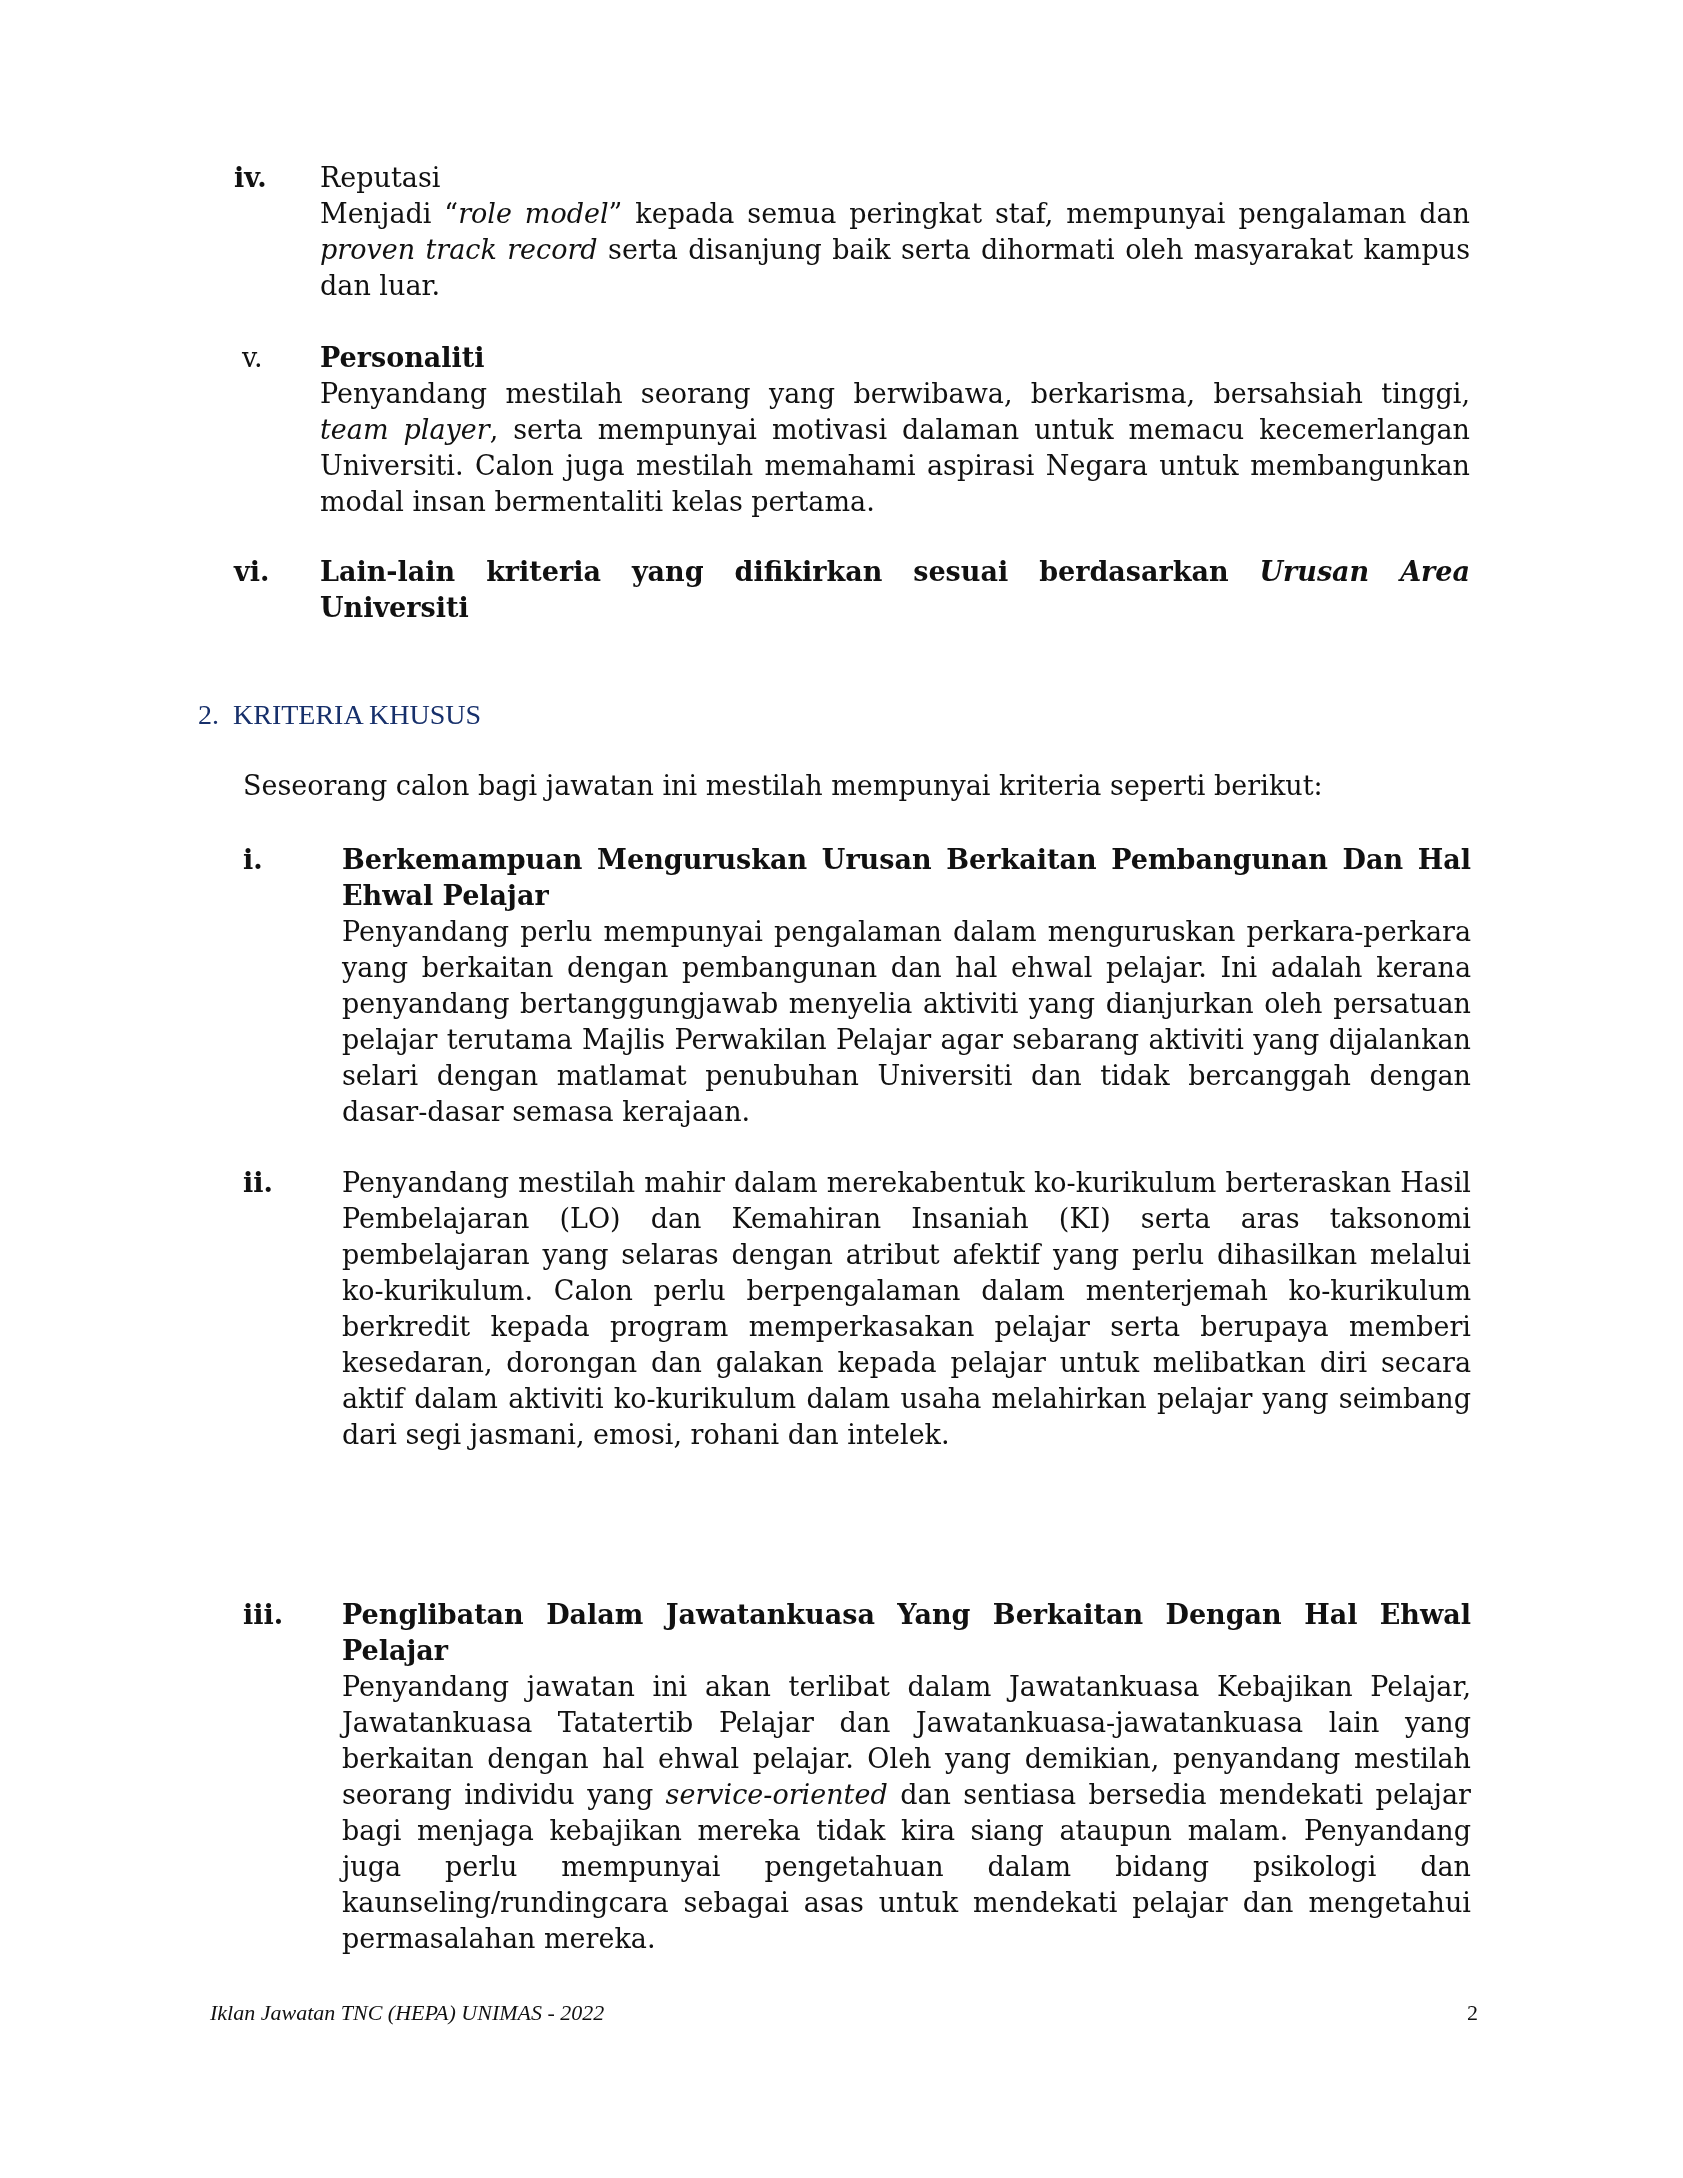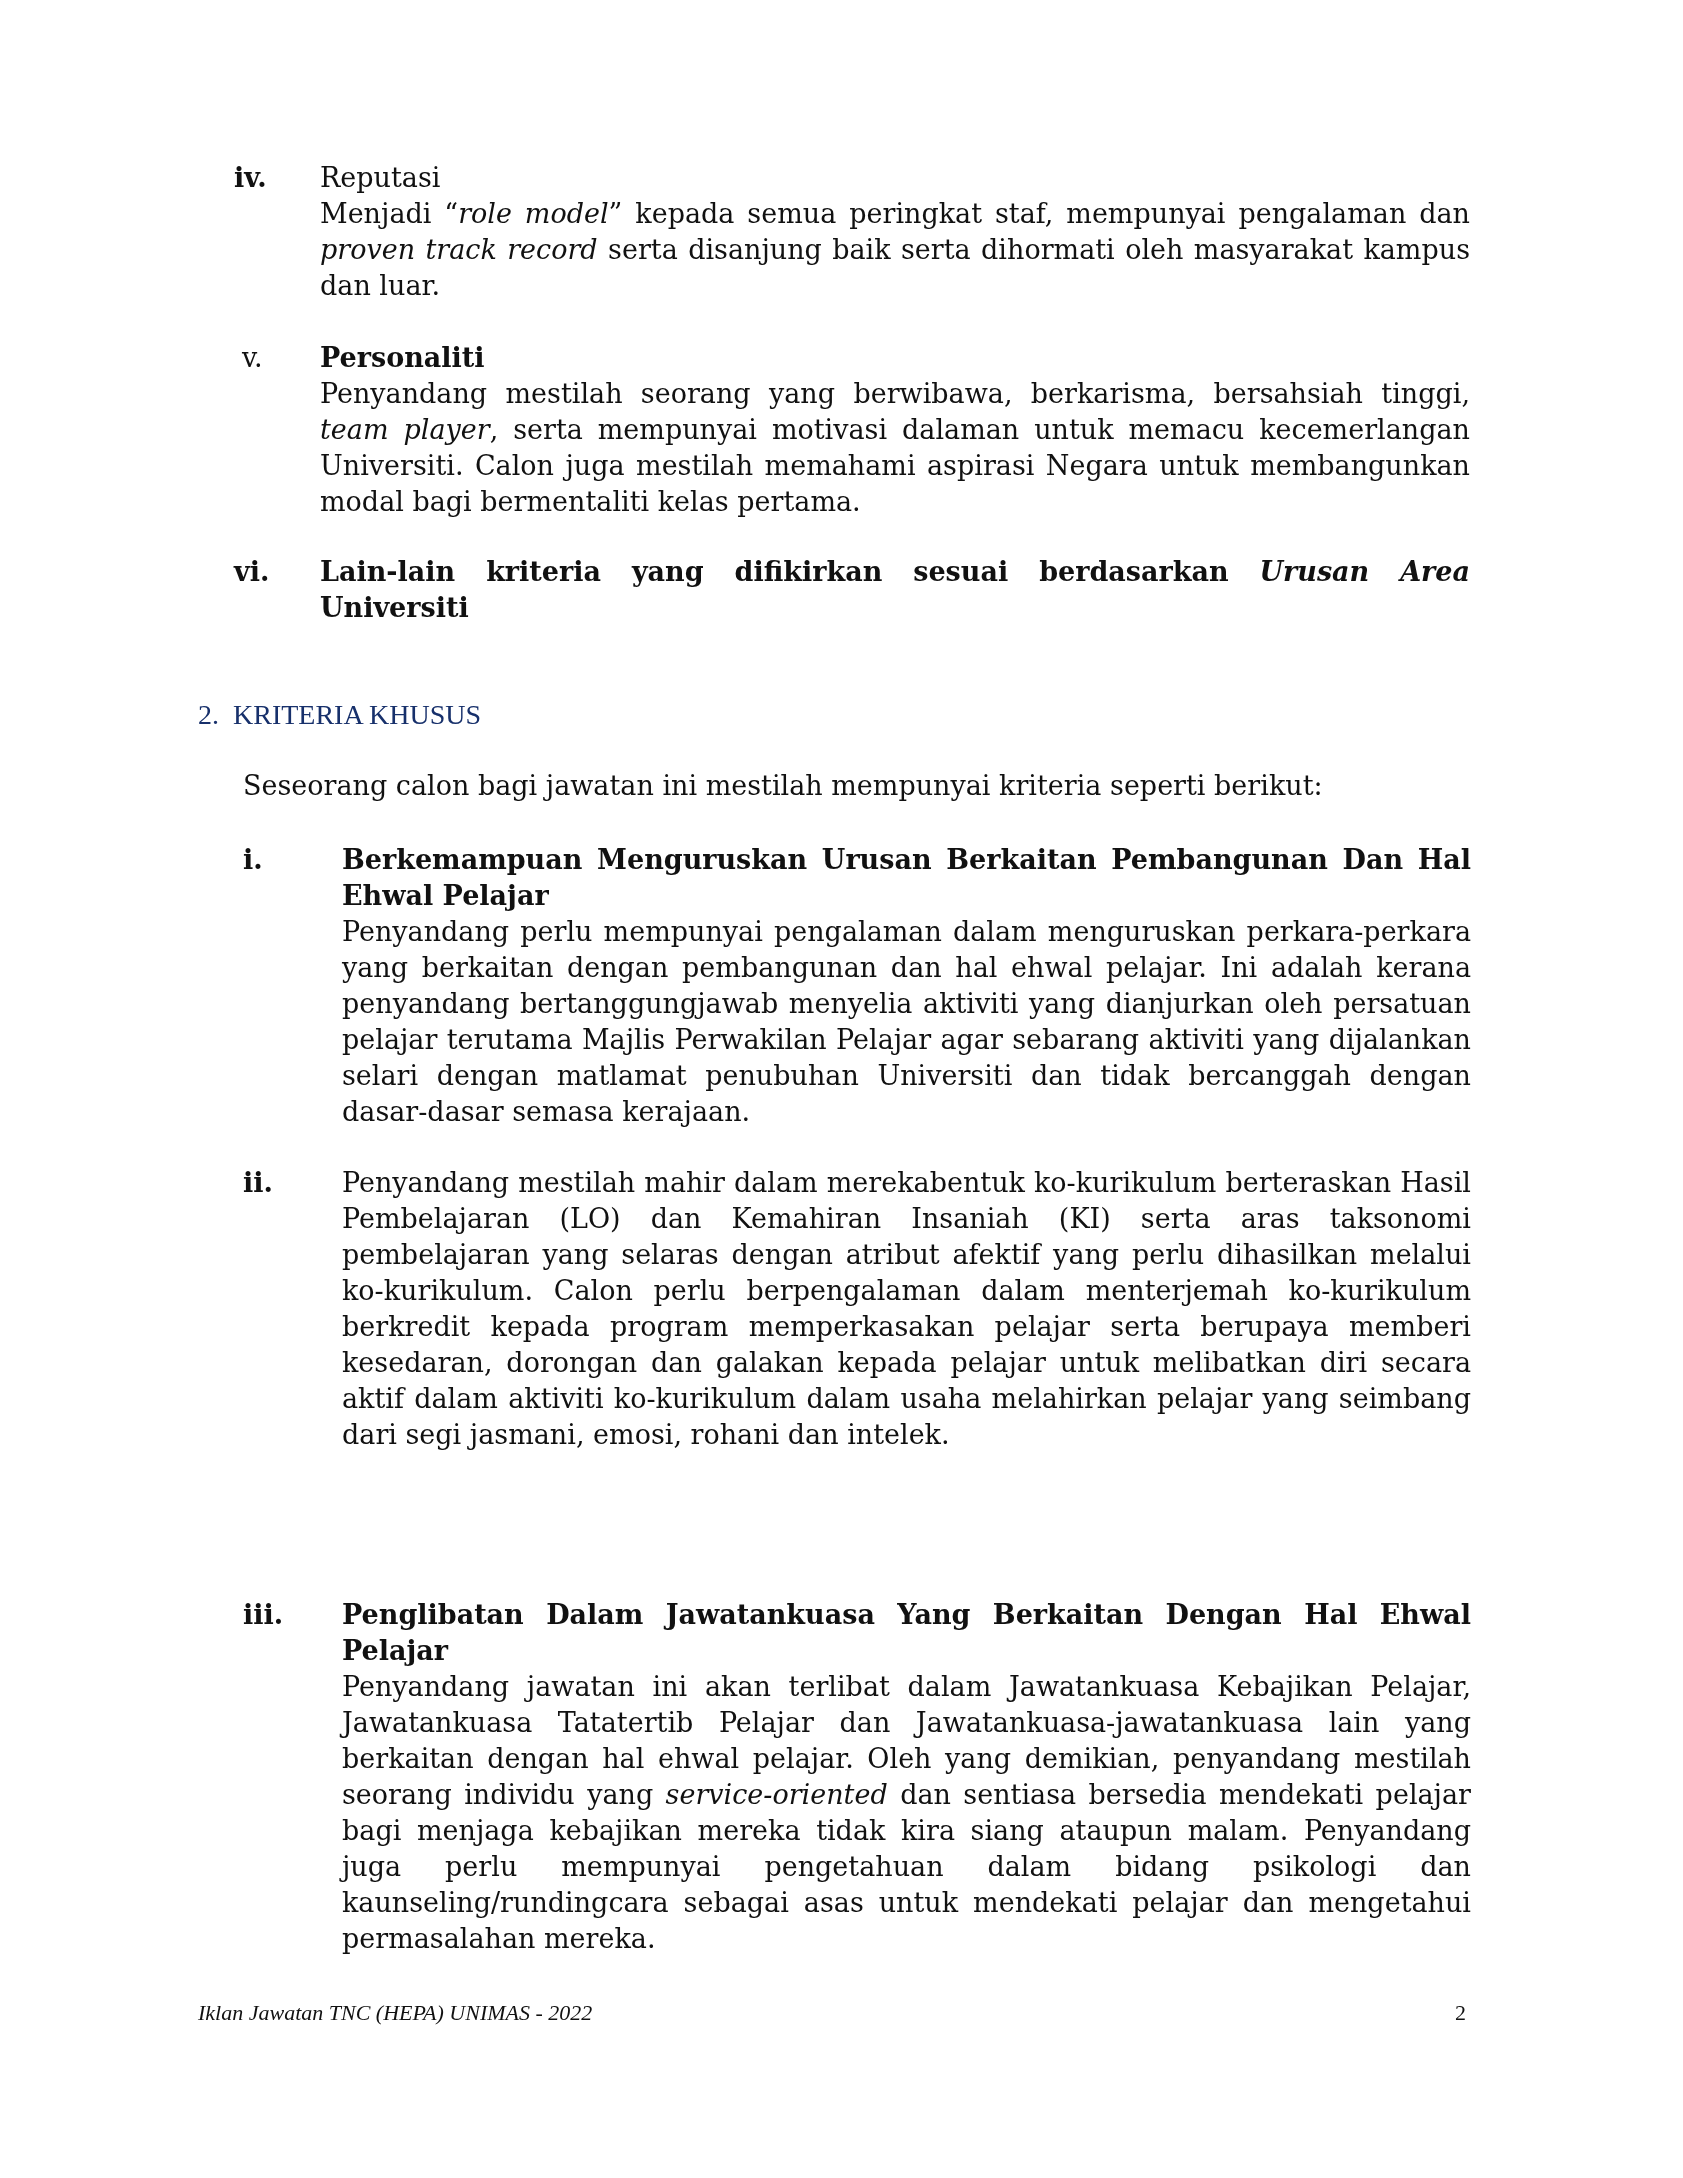--- a/index.html
+++ b/index.html
@@ -7,39 +7,39 @@
     font-family:"DejaVu Serif","Liberation Serif",serif;color:#111;}
   .item{position:absolute;font-size:27px;line-height:36px;}
   .num{position:absolute;left:0;top:0;font-weight:bold;}
   .body{position:absolute;text-align:justify;}
   .title{font-weight:bold;display:block;text-align:justify;text-align-last:left;}
   .para{display:block;text-align:justify;}
   .sec{position:absolute;left:198px;top:699px;font-size:28px;color:#17306b;
        font-family:"Liberation Serif",serif;}
   .intro{position:absolute;left:243px;top:770px;font-size:27px;}
   .footer{position:absolute;top:2000px;font-size:22px;font-style:italic;
-          font-family:"Liberation Serif",serif;}
+          font-family:"Liberation Serif",serif;margin-left:12px;}
   i{font-style:italic;}
 </style>
 </head>
 <body>
 
 <div class="item" style="left:234px;top:160px;width:1238px;">
   <span class="num">iv.</span>
   <div class="body" style="left:86px;top:0;width:1150px;">
     <span class="title" style="font-weight:normal">Reputasi</span>
     <span class="para"><span>Menjadi “</span><i>role model</i><span>” kepada semua peringkat staf, mempunyai pengalaman dan </span><i>proven track record</i><span> serta disanjung baik serta dihormati oleh masyarakat kampus dan luar.</span></span>
   </div>
 </div>
 
 <div class="item" style="left:242px;top:340px;width:1230px;">
   <span class="num" style="font-weight:normal">v.</span>
   <div class="body" style="left:78px;top:0;width:1150px;">
     <span class="title" style="font-weight:bold">Personaliti</span>
-    <span class="para"><span>Penyandang mestilah seorang yang berwibawa, berkarisma, bersahsiah tinggi, </span><i>team player</i><span>, serta mempunyai motivasi dalaman untuk memacu kecemerlangan Universiti. Calon juga mestilah memahami aspirasi Negara untuk membangunkan modal bagi bermentaliti kelas pertama.</span></span>
+    <span class="para"><span>Penyandang mestilah seorang yang berwibawa, berkarisma, bersahsiah tinggi, </span><i>team player</i><span>, serta mempunyai motivasi dalaman untuk memacu kecemerlangan Universiti. Calon juga mestilah memahami aspirasi Negara untuk membangunkan modal insan bermentaliti kelas pertama.</span></span>
   </div>
 </div>
 
 <div class="item" style="left:234px;top:554px;width:1238px;">
   <span class="num">vi.</span>
   <div class="body" style="left:86px;top:0;width:1150px;">
     <span class="title"><span>Lain-lain kriteria yang difikirkan sesuai berdasarkan </span><i>Urusan Area</i><span> Universiti</span></span>
   </div>
 </div>
 

